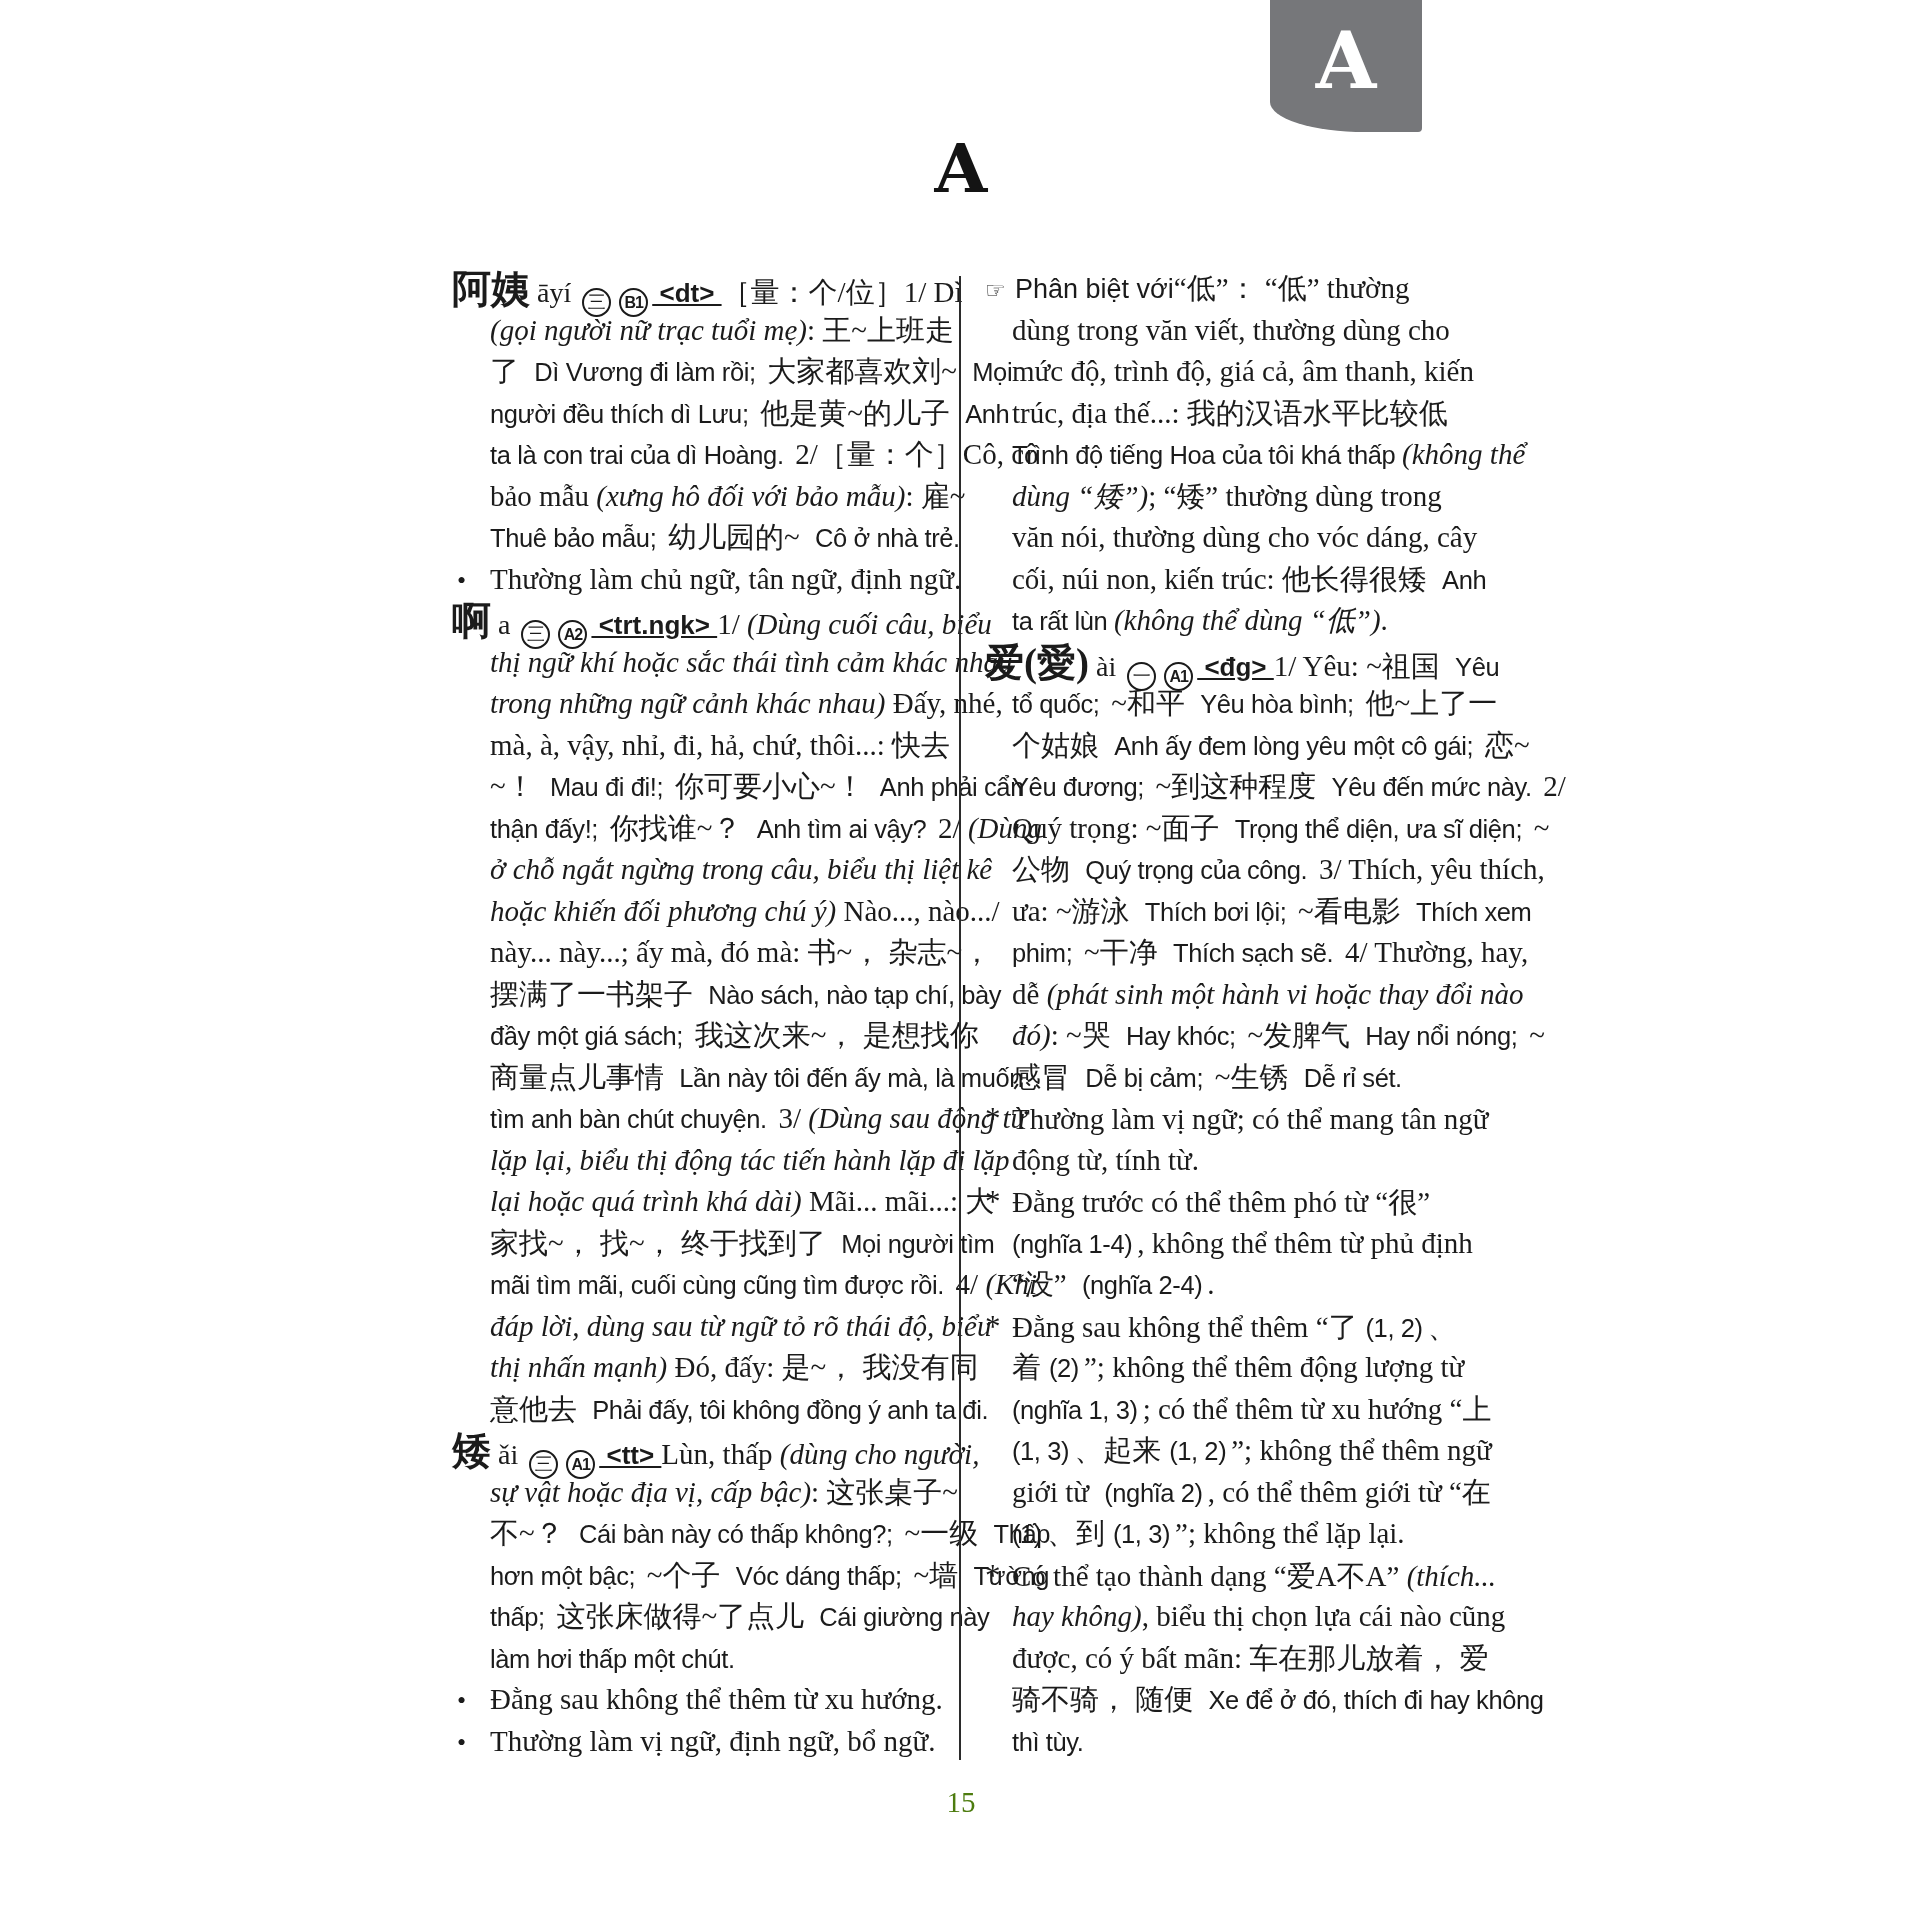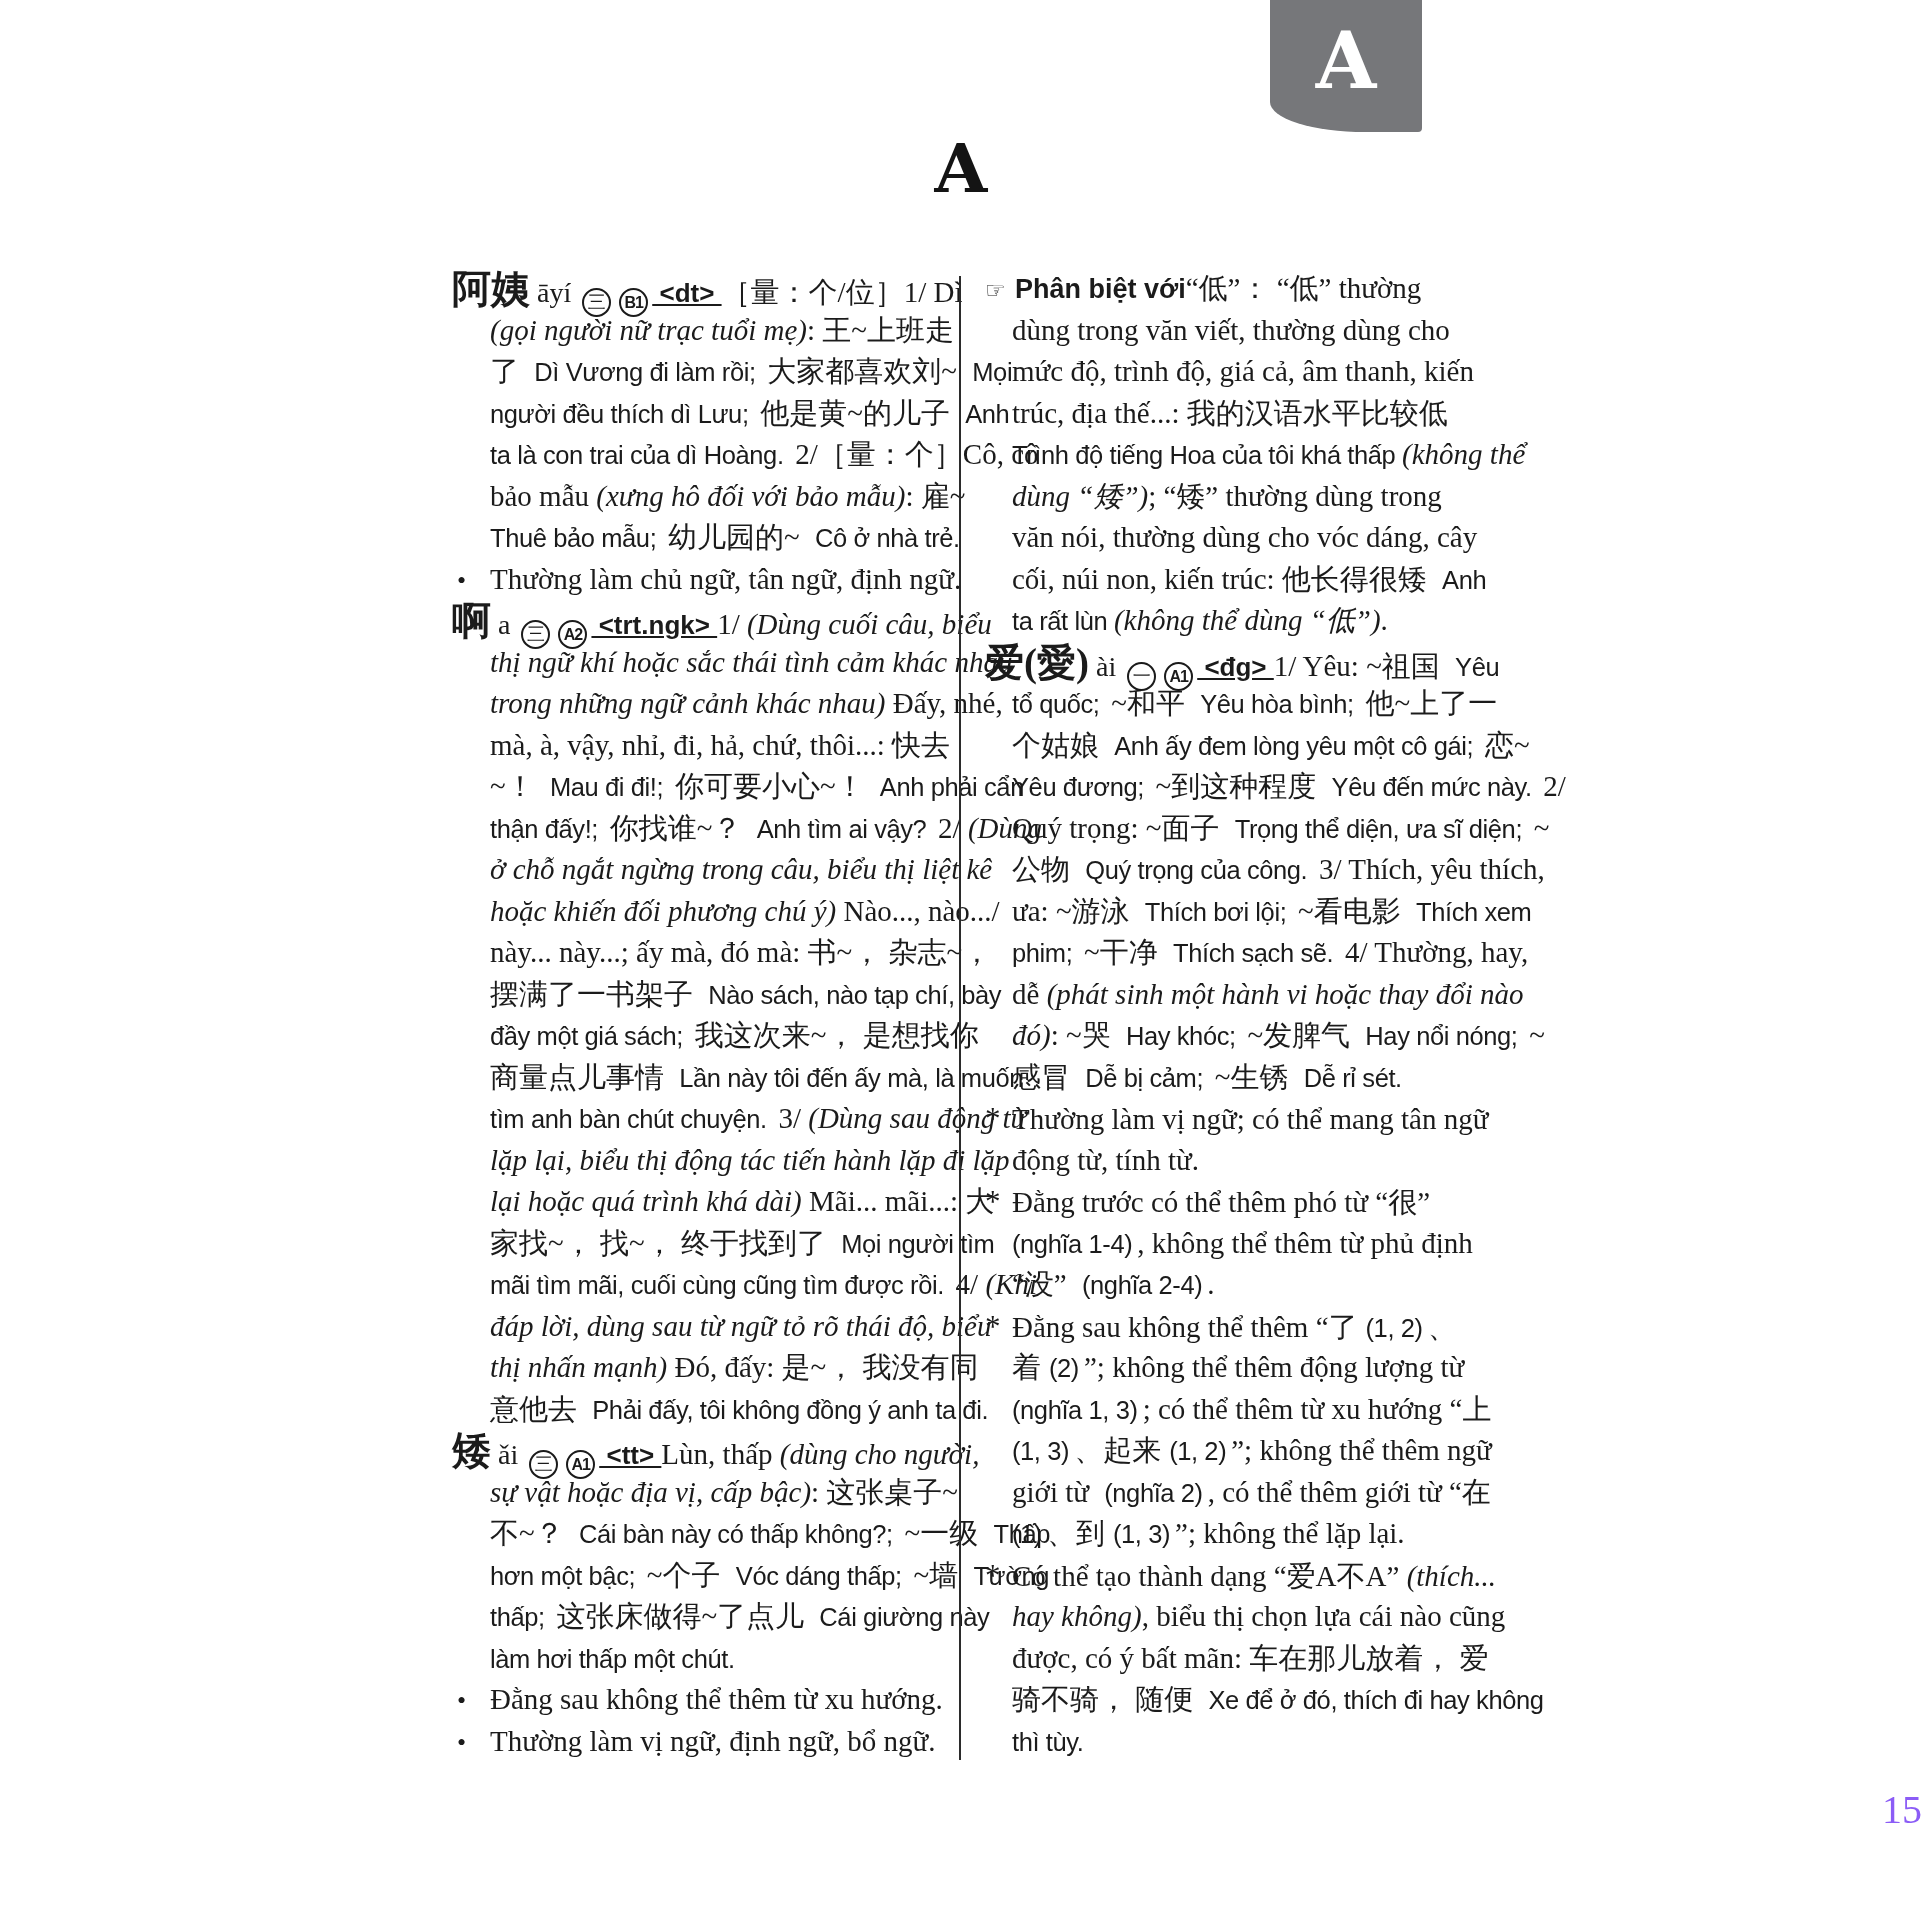--- a/index.html
+++ b/index.html
@@ -23,34 +23,34 @@
   .col-right .cont{padding-left:27px;}
   .marker{display:inline-block;box-sizing:border-box;}
   .bullet .marker{width:38px;padding-left:5px;font-size:26px;}
   .star .marker{width:27px;font-size:31px;font-family:"Liberation Serif",serif;}
   .hand .marker{width:30px;font-size:23px;}
   
   .sg-hw{font-weight:700;font-size:39px;}
   .sg-py{font-size:28px;}
   .sg-pos{font-family:"Liberation Sans",sans-serif;font-weight:700;font-size:26px;text-decoration:underline;}
   .sg-s{font-family:"Liberation Sans",sans-serif;font-size:25.5px;letter-spacing:-0.4px;}
-  .sg-sb{font-family:"Liberation Sans",sans-serif;font-weight:700;font-size:27px;margin-top:16px;}
+  .sg-sb{font-family:"Liberation Sans",sans-serif;font-weight:400;font-size:27px;margin-top:16px;}
   .sg-i{font-style:italic;}
   .sg-r + .sg-s{margin-left:8px;}
   .sg-s + .sg-r{margin-left:5px;}
   .sg-sb + .sg-r{}
   .badge{display:inline-flex;align-items:center;justify-content:center;
          width:29px;height:29px;border:2px solid #1b1b1b;border-radius:50%;
          font-family:"Liberation Sans",sans-serif;font-weight:700;font-size:16px;
          letter-spacing:-1px;margin:0 4px;vertical-align:-6px;box-sizing:border-box;}
   .badge-cjk{font-size:18px;font-weight:400;letter-spacing:0;
          font-family:"Liberation Serif",serif;}
   .divider{position:absolute;left:959px;top:276px;width:2px;height:1484px;background:#2b2b2b;}
-  .page-number{position:absolute;left:0;right:0;top:1786px;text-align:right;
-         font-family:"Liberation Serif",serif;font-size:40px;color:#8b5cf6;}
+  .page-number{position:absolute;left:0;right:0;top:1786px;text-align:center;
+         font-family:"Liberation Serif",serif;font-size:29px;color:#4d7c0f;}
 </style>
 </head>
 <body>
 
 <div class="page">
   <div class="corner-tab">
     <span class="tab-letter">A</span>
   </div>
   <h1 class="section-heading">A</h1>
   <div class="col col-left" id="col-left">

